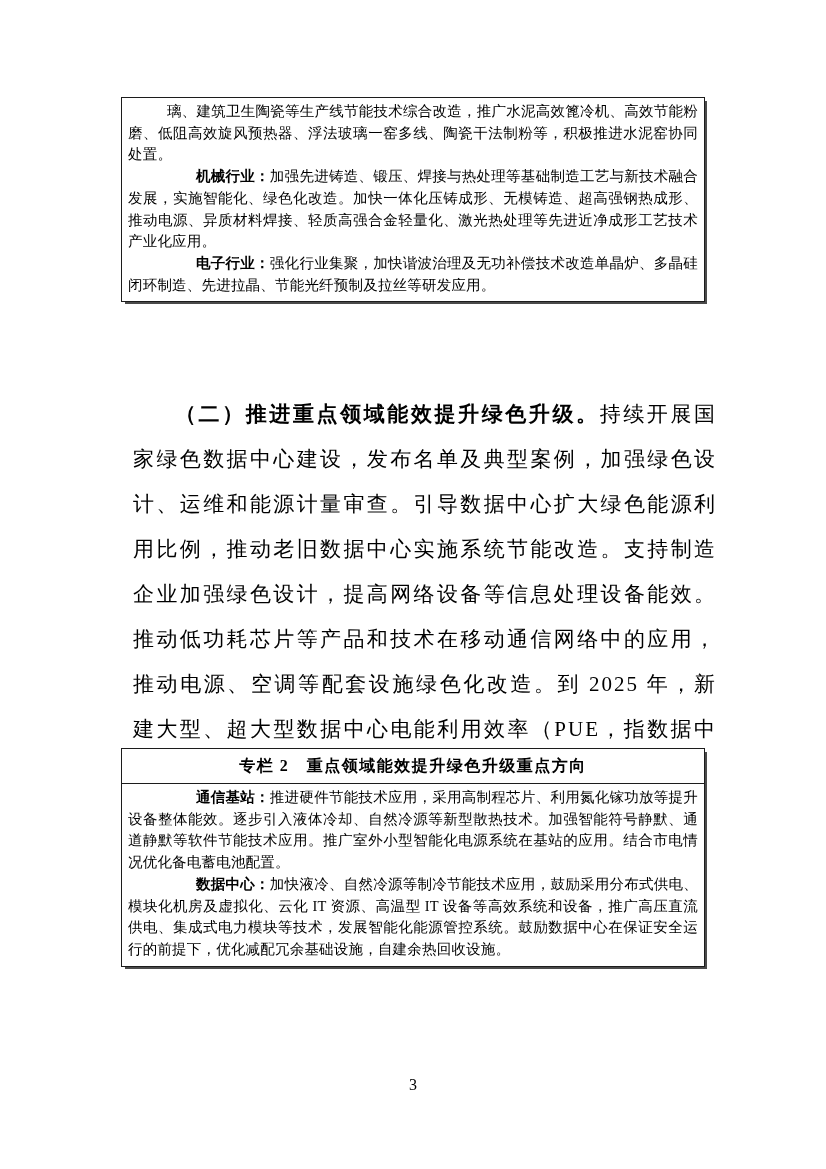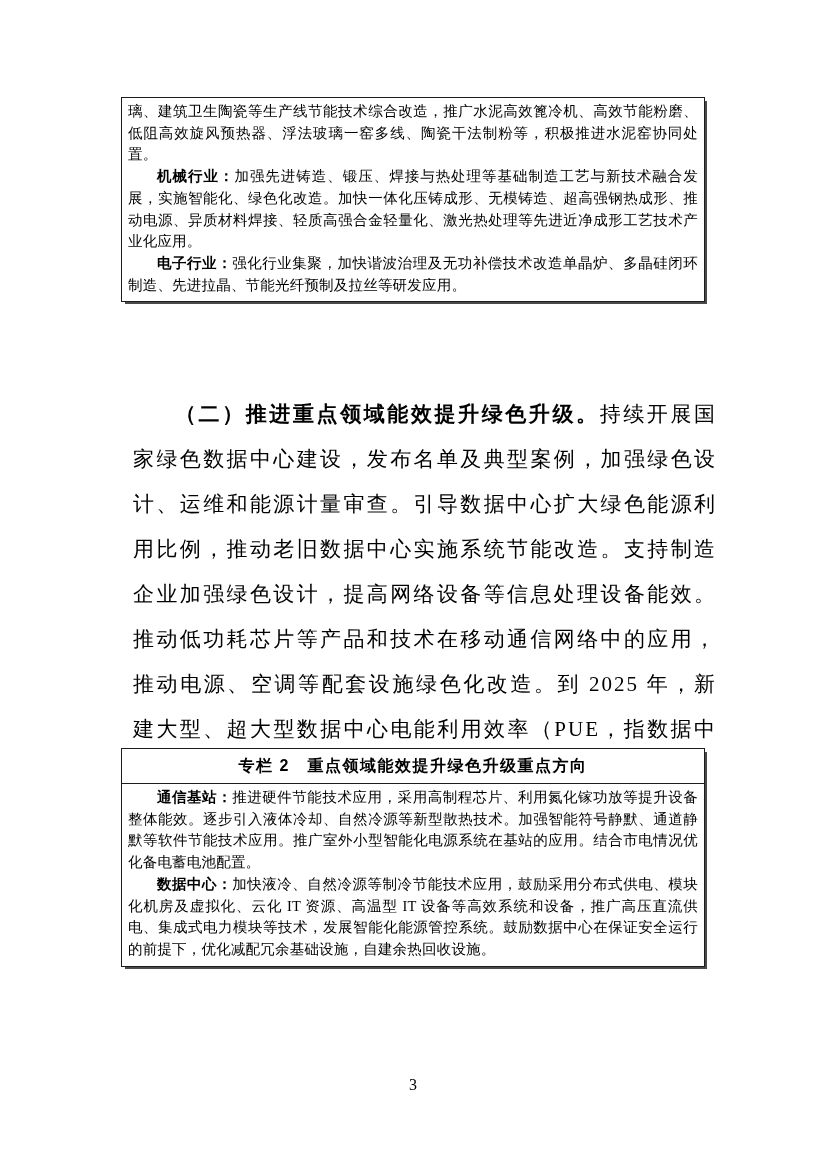--- a/index.html
+++ b/index.html
@@ -26,25 +26,26 @@
     font-size:14.5px;
     line-height:21.7px;
     text-align:justify;
     letter-spacing:0.2px;
   }
   .panel p.indent { text-indent:2em; }
   .lead {
     font-weight:bold;
     font-family:"Liberation Sans","DejaVu Sans",sans-serif;
     font-size:14.5px;
+    margin-left:39px;
   }
   .panel-title {
     font-size:16px;
     font-weight:bold;
-    font-family:Liberation Sans, sans-serif;
+    font-family:Liberation Serif, serif;
     text-align:center;
     letter-spacing:1.5px;
     padding:7px 4px 6px 4px;
     border-bottom:1px solid #1c1c1c;
   }
   .box-1 { top:97px; }
   .box-2 { top:748px; }
   .main-para {
     position:absolute;
     left:121px; top:380px;

